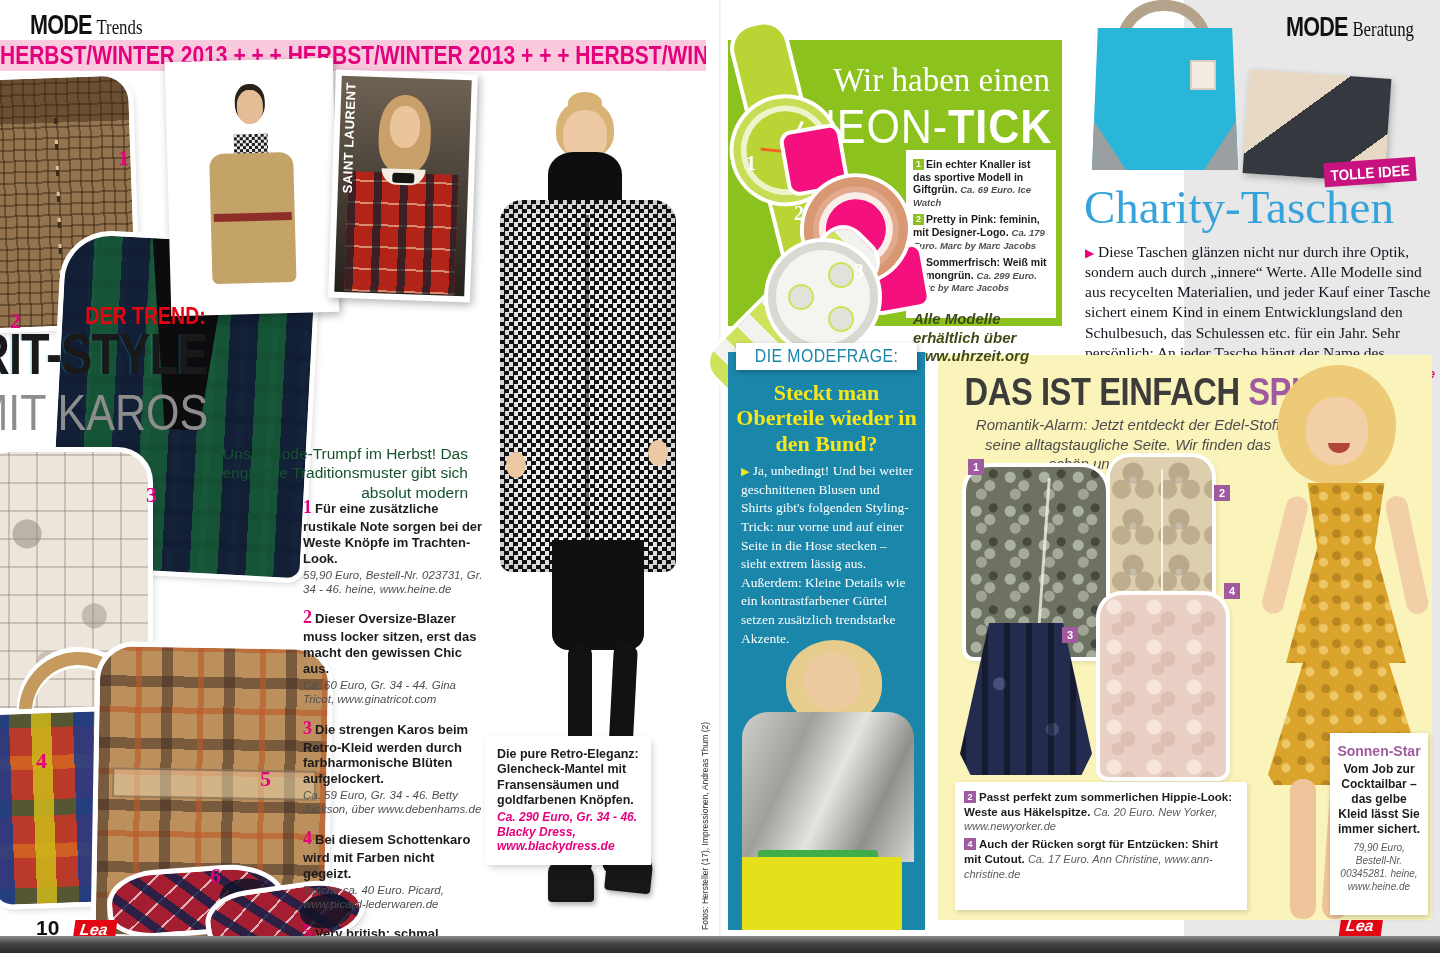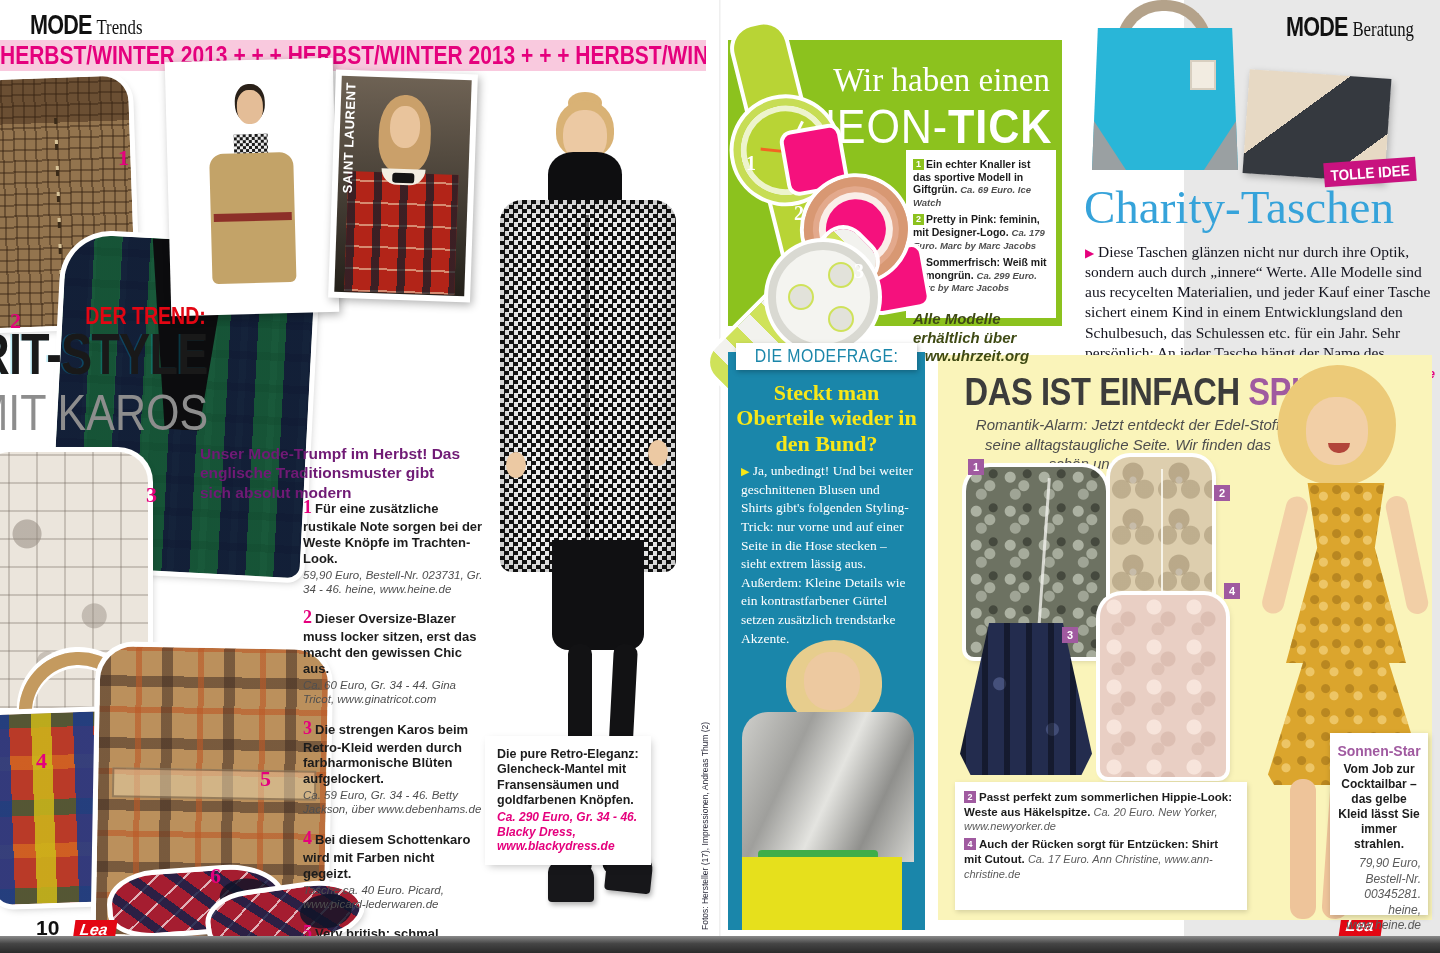--- a/index.html
+++ b/index.html
@@ -101,21 +101,21 @@
               background:#e9c49c; border-radius:46%; }
 
   
   .kicker { color:#e30613; font-weight:bold; font-size:23px; transform:scaleX(.85);
             transform-origin:right; white-space:nowrap; z-index:20; }
   .t1 { font-weight:bold; color:#191919; font-size:57px; letter-spacing:-1px; line-height:1;
         transform:scaleX(.82); transform-origin:right; white-space:nowrap; z-index:20;
         text-shadow:-2px 0 0 rgba(0,180,220,.25); }
   .t2 { font-weight:normal; color:#8d8d8d; font-size:50px; line-height:1; letter-spacing:0;
         transform:scaleX(.86); transform-origin:right; white-space:nowrap; z-index:20; }
-  .intro { color:#701a75; font-size:15.5px; font-weight:bold; text-align:left; line-height:1.25; z-index:20; }
+  .intro { color:#14532d; font-size:15.5px; font-weight:normal; text-align:right; line-height:1.25; z-index:20; }
   .titem { width:180px; margin-bottom:11px; }
   .titem .tx { font-size:13px; font-weight:bold; color:#1c1c1c; line-height:1.22; }
   .titem .tx .n { font-family:"Liberation Serif", serif; font-weight:bold; font-size:18px; color:#e5007d; margin-right:3px; }
   .titem .pr { font-size:11.5px; font-style:italic; color:#4f4f4f; line-height:1.25; margin-top:1px; }
 
   
   .cm-hairbun { left:568px; top:92px; width:34px; height:22px; background:#d9b275; border-radius:50%; }
   .cm-hair { left:556px; top:100px; width:58px; height:58px; background:#d9b275; border-radius:50% 50% 42% 42%; }
   .cm-face { left:563px; top:110px; width:44px; height:52px; background:#ecc9a3; border-radius:46%; }
   .cm-scarf { left:548px; top:152px; width:74px; height:66px; background:#0e0e10; border-radius:34% 34% 30% 30%; }
@@ -272,21 +272,21 @@
                background-color:#dba52d;
                background-image:radial-gradient(circle at 40% 40%, rgba(120,80,10,.35) 0 4px, transparent 5px),
                                 radial-gradient(circle at 75% 70%, rgba(255,230,160,.5) 0 4px, transparent 5px);
                background-size:24px 24px; clip-path:polygon(24% 0, 76% 0, 100% 92%, 96% 100%, 4% 100%, 0 92%); }
   .sun-arm { position:absolute; width:22px; height:120px; background:#f2cfa6; border-radius:12px; }
   .sun-leg { position:absolute; width:26px; height:140px; background:#eec49a; border-radius:12px; }
   .sun-cap { position:absolute; left:392px; top:378px; width:98px; height:182px; background:#fff; padding:10px 7px;
              text-align:center; box-shadow:1px 2px 6px rgba(0,0,0,.2); z-index:10; }
   .sun-cap .t { color:#a05aa0; font-weight:bold; font-size:14px; margin-bottom:3px; }
   .sun-cap .tx { font-weight:bold; font-size:12px; color:#1c1c1c; line-height:1.25; }
-  .sun-cap .pr { font-style:italic; font-size:12px; color:#5a5a5a; line-height:1.3; margin-top:4px;text-align:right; }
+  .sun-cap .pr { font-style:italic; font-size:10px; color:#5a5a5a; line-height:1.3; margin-top:4px; }
 
   
   .pg { font-weight:bold; font-size:21px; color:#111; }
   .lea { background:#e30613; color:#fff; font-weight:bold; font-style:italic; font-size:16px;
          padding:1px 8px 2px 6px; transform:skewX(-8deg); display:inline-block; }
   .credit { left:700px; top:745px; width:14px; height:190px; z-index:9; }
   .credit span { display:block; font-size:8.5px; color:#2a2a3a; white-space:nowrap;
                  transform:rotate(-90deg) translateX(-185px); transform-origin:top left; }
   .botbar { left:0; top:936px; width:1440px; height:17px;
             background:linear-gradient(180deg,#8a8a8a 0,#454545 45%,#2a2a2a 100%); }
@@ -483,21 +483,21 @@
       <div class="sun-arm" style="left:336px; top:140px; transform:rotate(14deg);"></div>
       <div class="sun-arm" style="left:458px; top:140px; transform:rotate(-12deg);"></div>
       <div class="sun-dress"></div>
       <div class="sun-skirt"></div>
       <div class="sun-leg" style="left:352px; top:424px;"></div>
       <div class="sun-leg" style="left:388px; top:424px; transform:rotate(4deg);"></div>
     </div>
 
     <div class="sun-cap">
       <div class="t">Sonnen-Star</div>
-      <div class="tx">Vom Job zur Cocktailbar – das gelbe Kleid lässt Sie immer strahlen.</div>
+      <div class="tx">Vom Job zur Cocktailbar – das gelbe Kleid lässt Sie immer sichert.</div>
       <div class="pr">79,90 Euro, Bestell-Nr. 00345281. heine, www.heine.de</div>
     </div>
 
     <div class="sp-items">
       <div class="sp-it"><span class="sq" style="position:static; display:inline-block; vertical-align:1px; margin-right:3px; width:12px; height:12px; line-height:12px; font-size:9px;">2</span><b>Passt perfekt zum sommerlichen Hippie-Look: Weste aus Häkelspitze.</b> <span class="pr">Ca. 20 Euro. New Yorker, www.newyorker.de</span></div>
       <div class="sp-it"><span class="sq" style="position:static; display:inline-block; vertical-align:1px; margin-right:3px; width:12px; height:12px; line-height:12px; font-size:9px;">4</span><b>Auch der Rücken sorgt für Entzücken: Shirt mit Cutout.</b> <span class="pr">Ca. 17 Euro. Ann Christine, www.ann-christine.de</span></div>
     </div>
   </div>
 
   <div class="abs credit">

